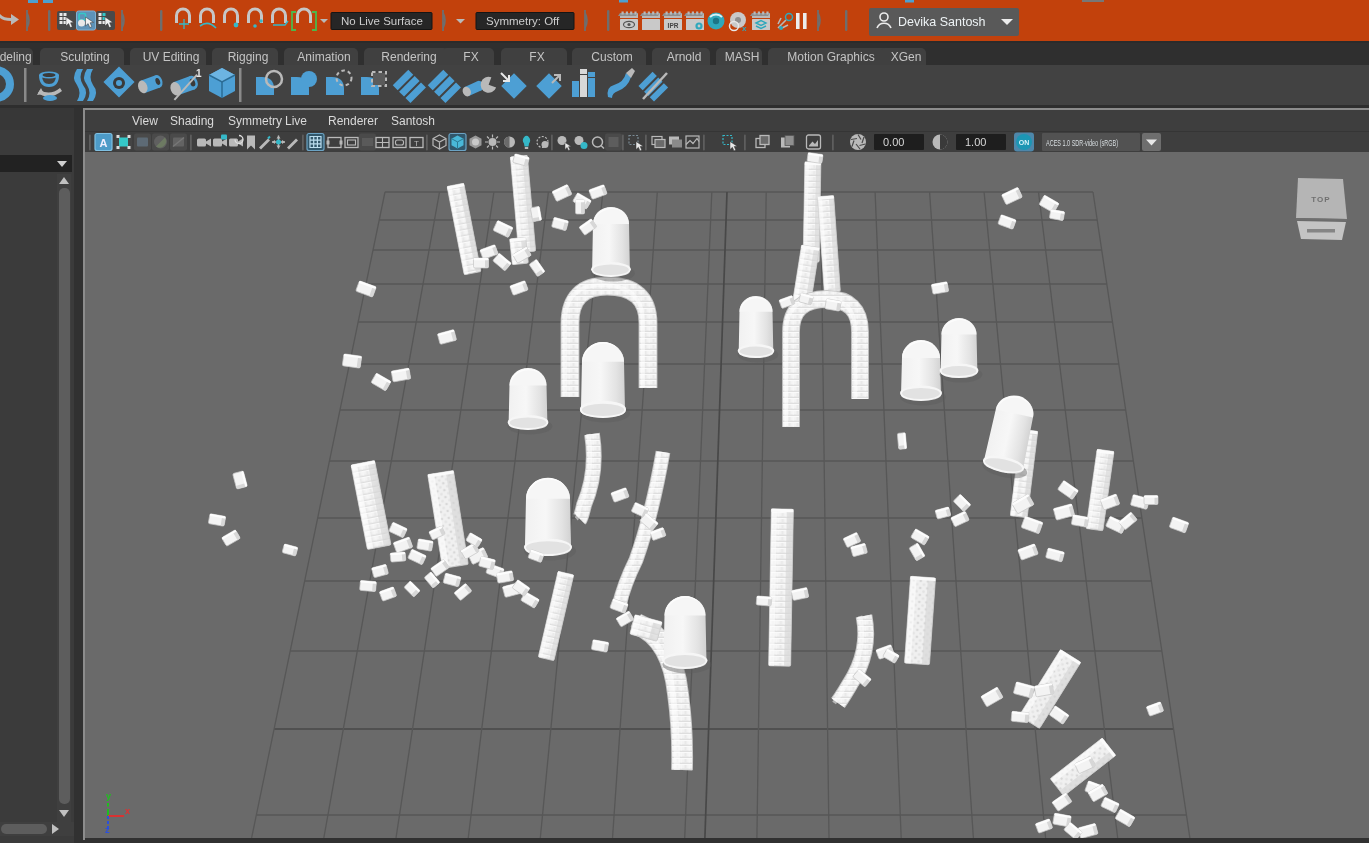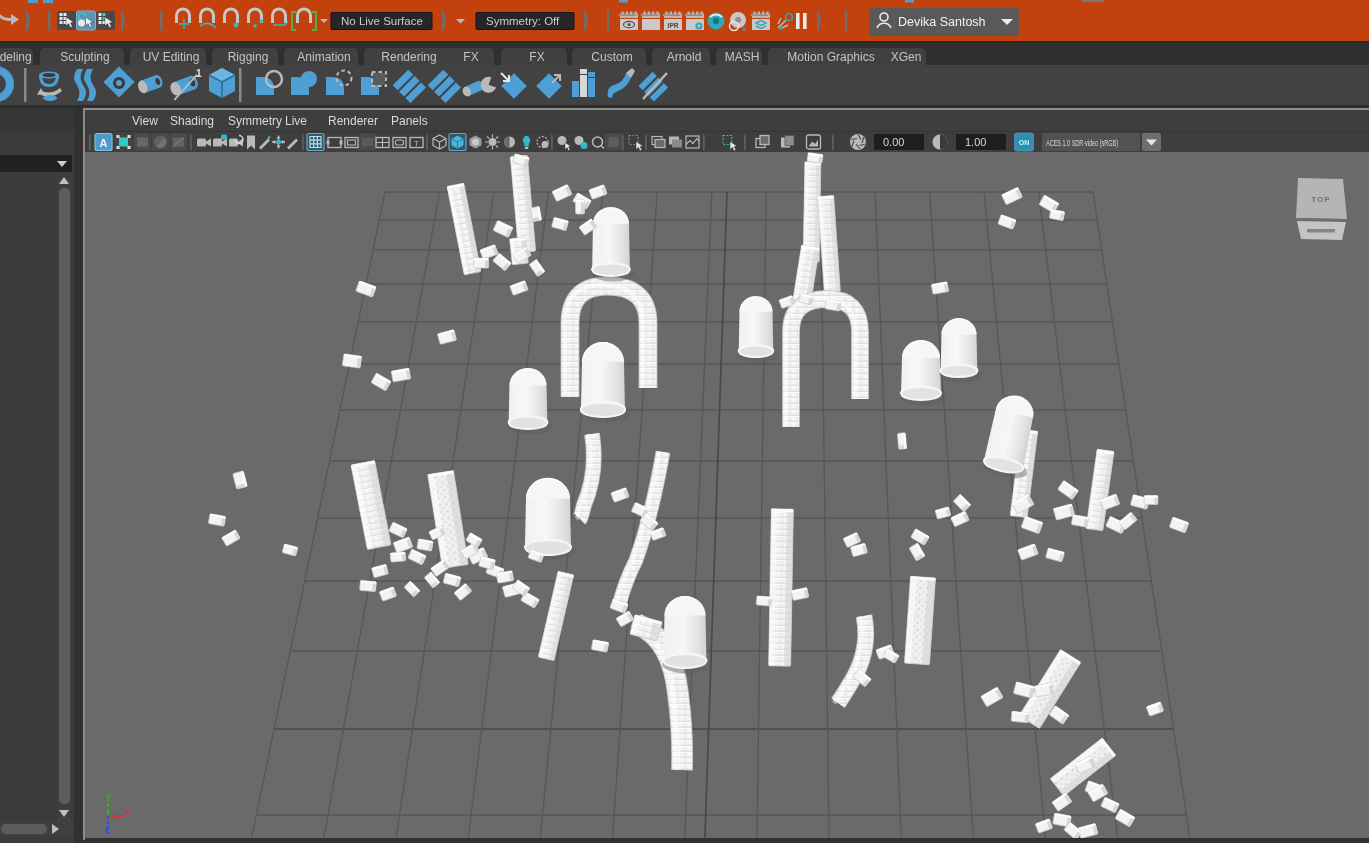--- a/index.html
+++ b/index.html
@@ -289,21 +289,21 @@
 <div class="abs sbarr" style="left:52px;top:824px;border-top:5px solid transparent;border-bottom:5px solid transparent;border-left:7px solid #c0c0c0"></div>
 <div class="abs" id="gap"></div>
 <div class="abs" id="vpborder-t"></div>
 <div class="abs" id="vpborder-l"></div>
 <div class="abs" id="vpmenu">
  <span style="left:7px">View</span>
     <span style="left:45px">Shading</span>
  <span style="left:103px">Symmetry</span>
     <span style="left:160px">Live</span>
  <span style="left:203px">Renderer</span>
-    <span style="left:266px">Panels</span>
+    <span style="left:266px">Santosh</span>
 </div>
 <div class="abs" id="vptool"><svg width="1100" height="21" viewBox="0 0 1100 21">
       <rect x="4" y="2.5" width="1.8" height="16" rx="0.9" fill="#5e5e5e"></rect>
       <rect x="10" y="1.5" width="17" height="17" rx="2" fill="#4d9bc8"></rect>
       <rect x="10" y="1.5" width="17" height="17" rx="2" fill="none" stroke="#7fc0e2" stroke-width="1.2"></rect>
       <g transform="translate(10,1.5)">
         <text x="8.5" y="13" font-size="11" font-weight="bold" fill="#eef" text-anchor="middle" font-family="Liberation Sans">A</text>
       </g>
       <rect x="30" y="1.5" width="17" height="17" rx="2" fill="#444"></rect>
       <g transform="translate(30,1.5)">

